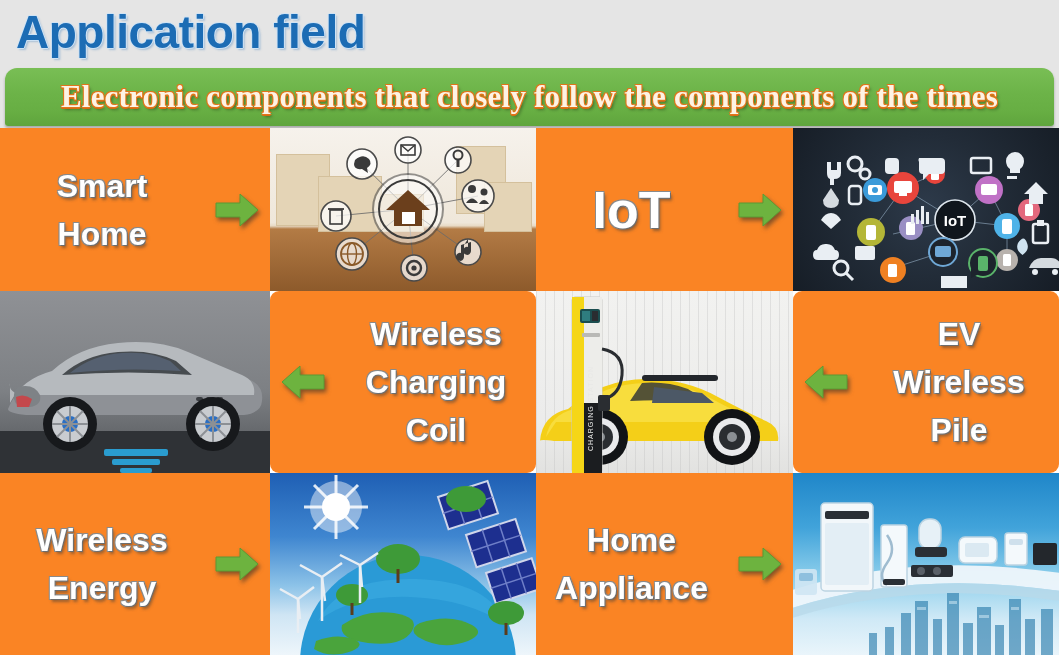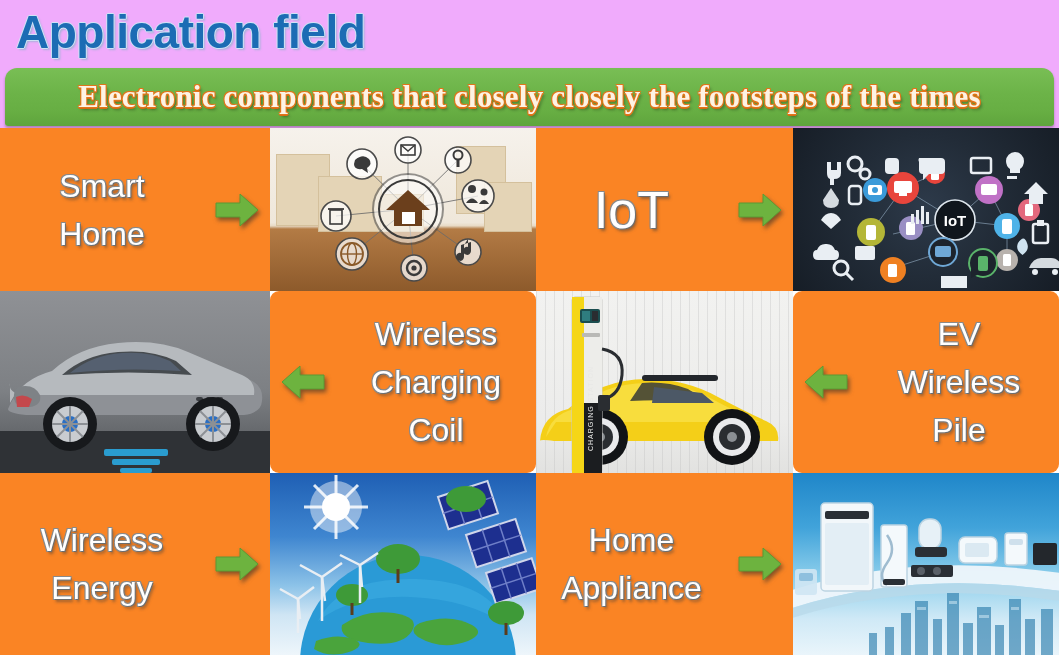--- a/index.html
+++ b/index.html
@@ -8,21 +8,21 @@
     padding: 0;
     background: #ffffff;
   }
   body {
     font-family: "Liberation Sans", sans-serif;
   }
   #page {
     position: relative;
     width: 1059px;
     height: 655px;
-    background: #f0abfc;
+    background: #e5e5e5;
     overflow: hidden;
   }
 
   
   .page-title {
     position: absolute;
     left: 16px;
     top: 2px;
     width: 600px;
     height: 62px;
@@ -97,21 +97,21 @@
     align-items: center;
     overflow: hidden;
   }
   .panel.arrow-right { flex-direction: row; }
   .panel.arrow-left  { flex-direction: row; border-radius: 9px; }
 
   .panel-label {
     flex: 1 1 auto;
     color: #ffffff;
     font-family: "Liberation Sans", sans-serif;
-    font-weight: normal;
+    font-weight: bold;
     font-size: 32px;
     line-height: 48px;
     text-align: center;
     padding: 0 4px;
     text-shadow:
        1px  1px 0 #6d6d6d,
       -1px  1px 0 #8a8a8a,
        1px -1px 0 #8a8a8a,
       -1px -1px 0 #8a8a8a,
        2px  3px 3px rgba(60,60,60,0.5);
@@ -196,21 +196,21 @@
   .ap-svg svg { width:100%; height:100%; display:block; }
 </style>
 </head>
 <body>
 
 <div id="page">
 
   <div class="page-title">Application field</div>
 
   <div class="banner">
-    <span class="banner-text">Electronic components that closely closely the footsteps of the times</span>
+    <span class="banner-text">Electronic components that closely follow the components of the times</span>
   </div>
 
   <div class="grid">
 
     <div class="cell panel arrow-right">
       <span class="panel-label">Smart
 Home</span>
       <span class="arrow">
         <svg viewBox="0 0 46 40" xmlns="http://www.w3.org/2000/svg">
           <path d="M2 13 H26 V4 L44 20 L26 36 V27 H2 Z" fill="#6DB33F" stroke="#5d9a35" stroke-width="1"></path>

